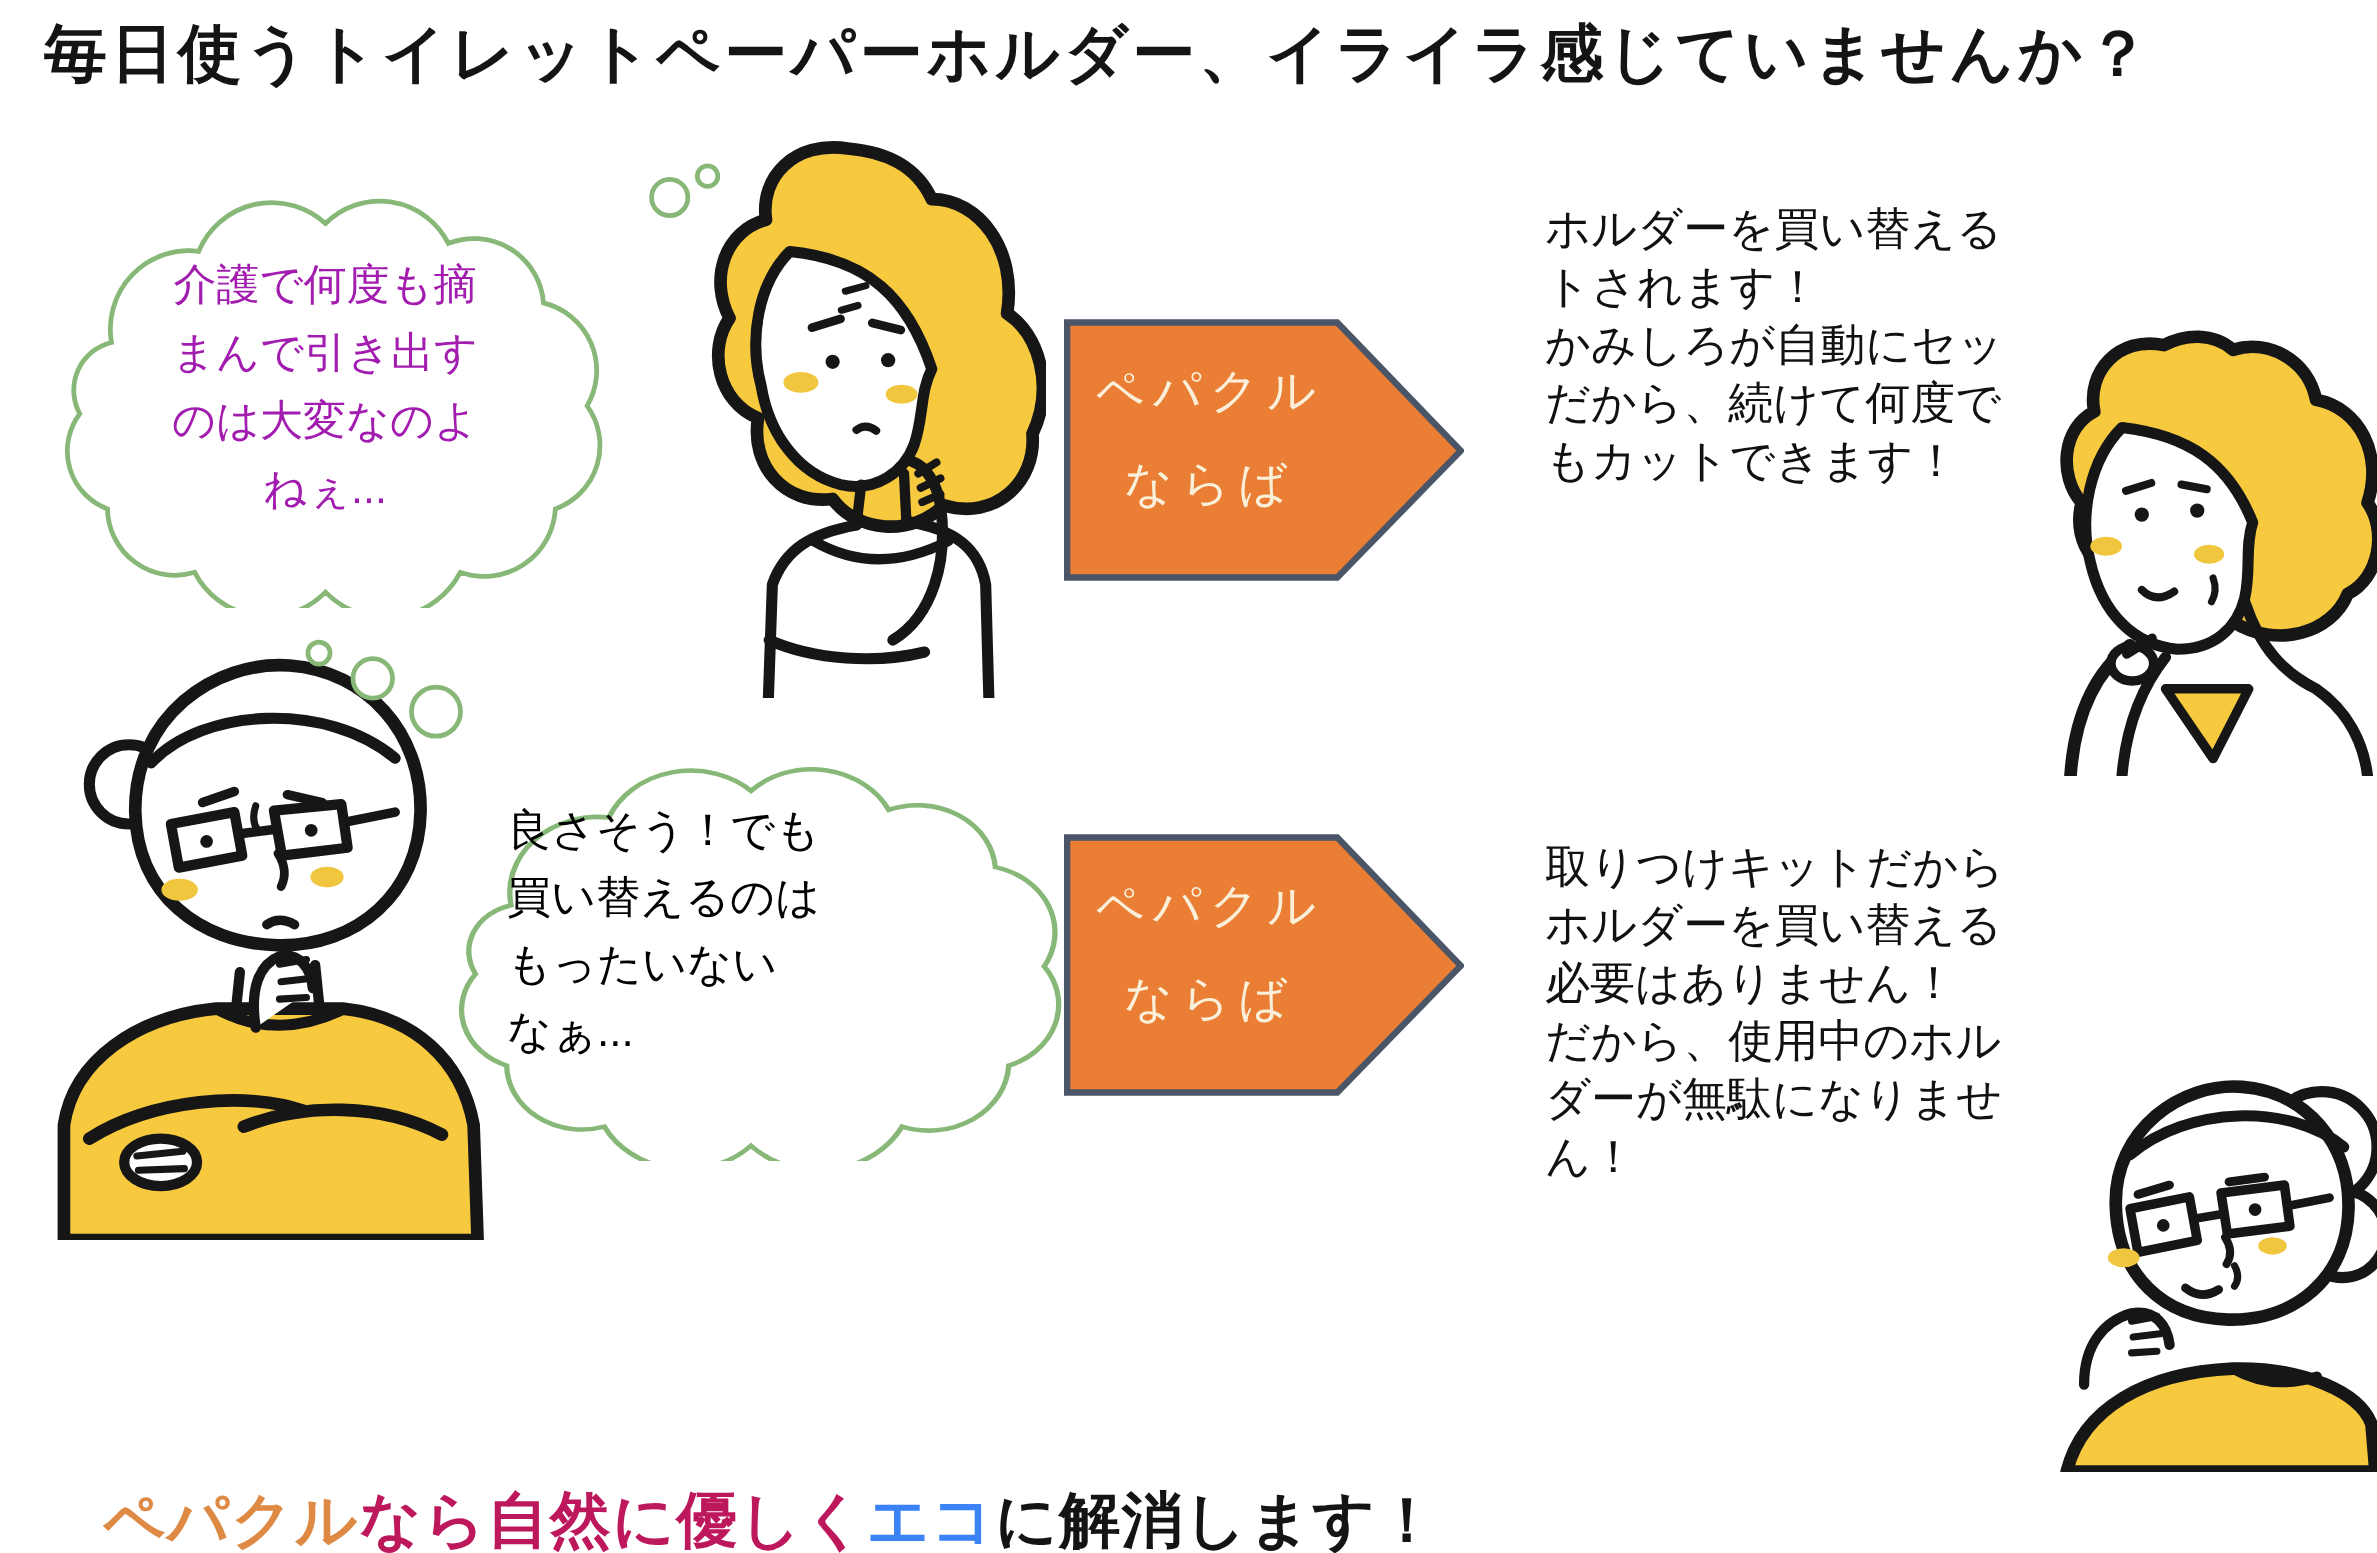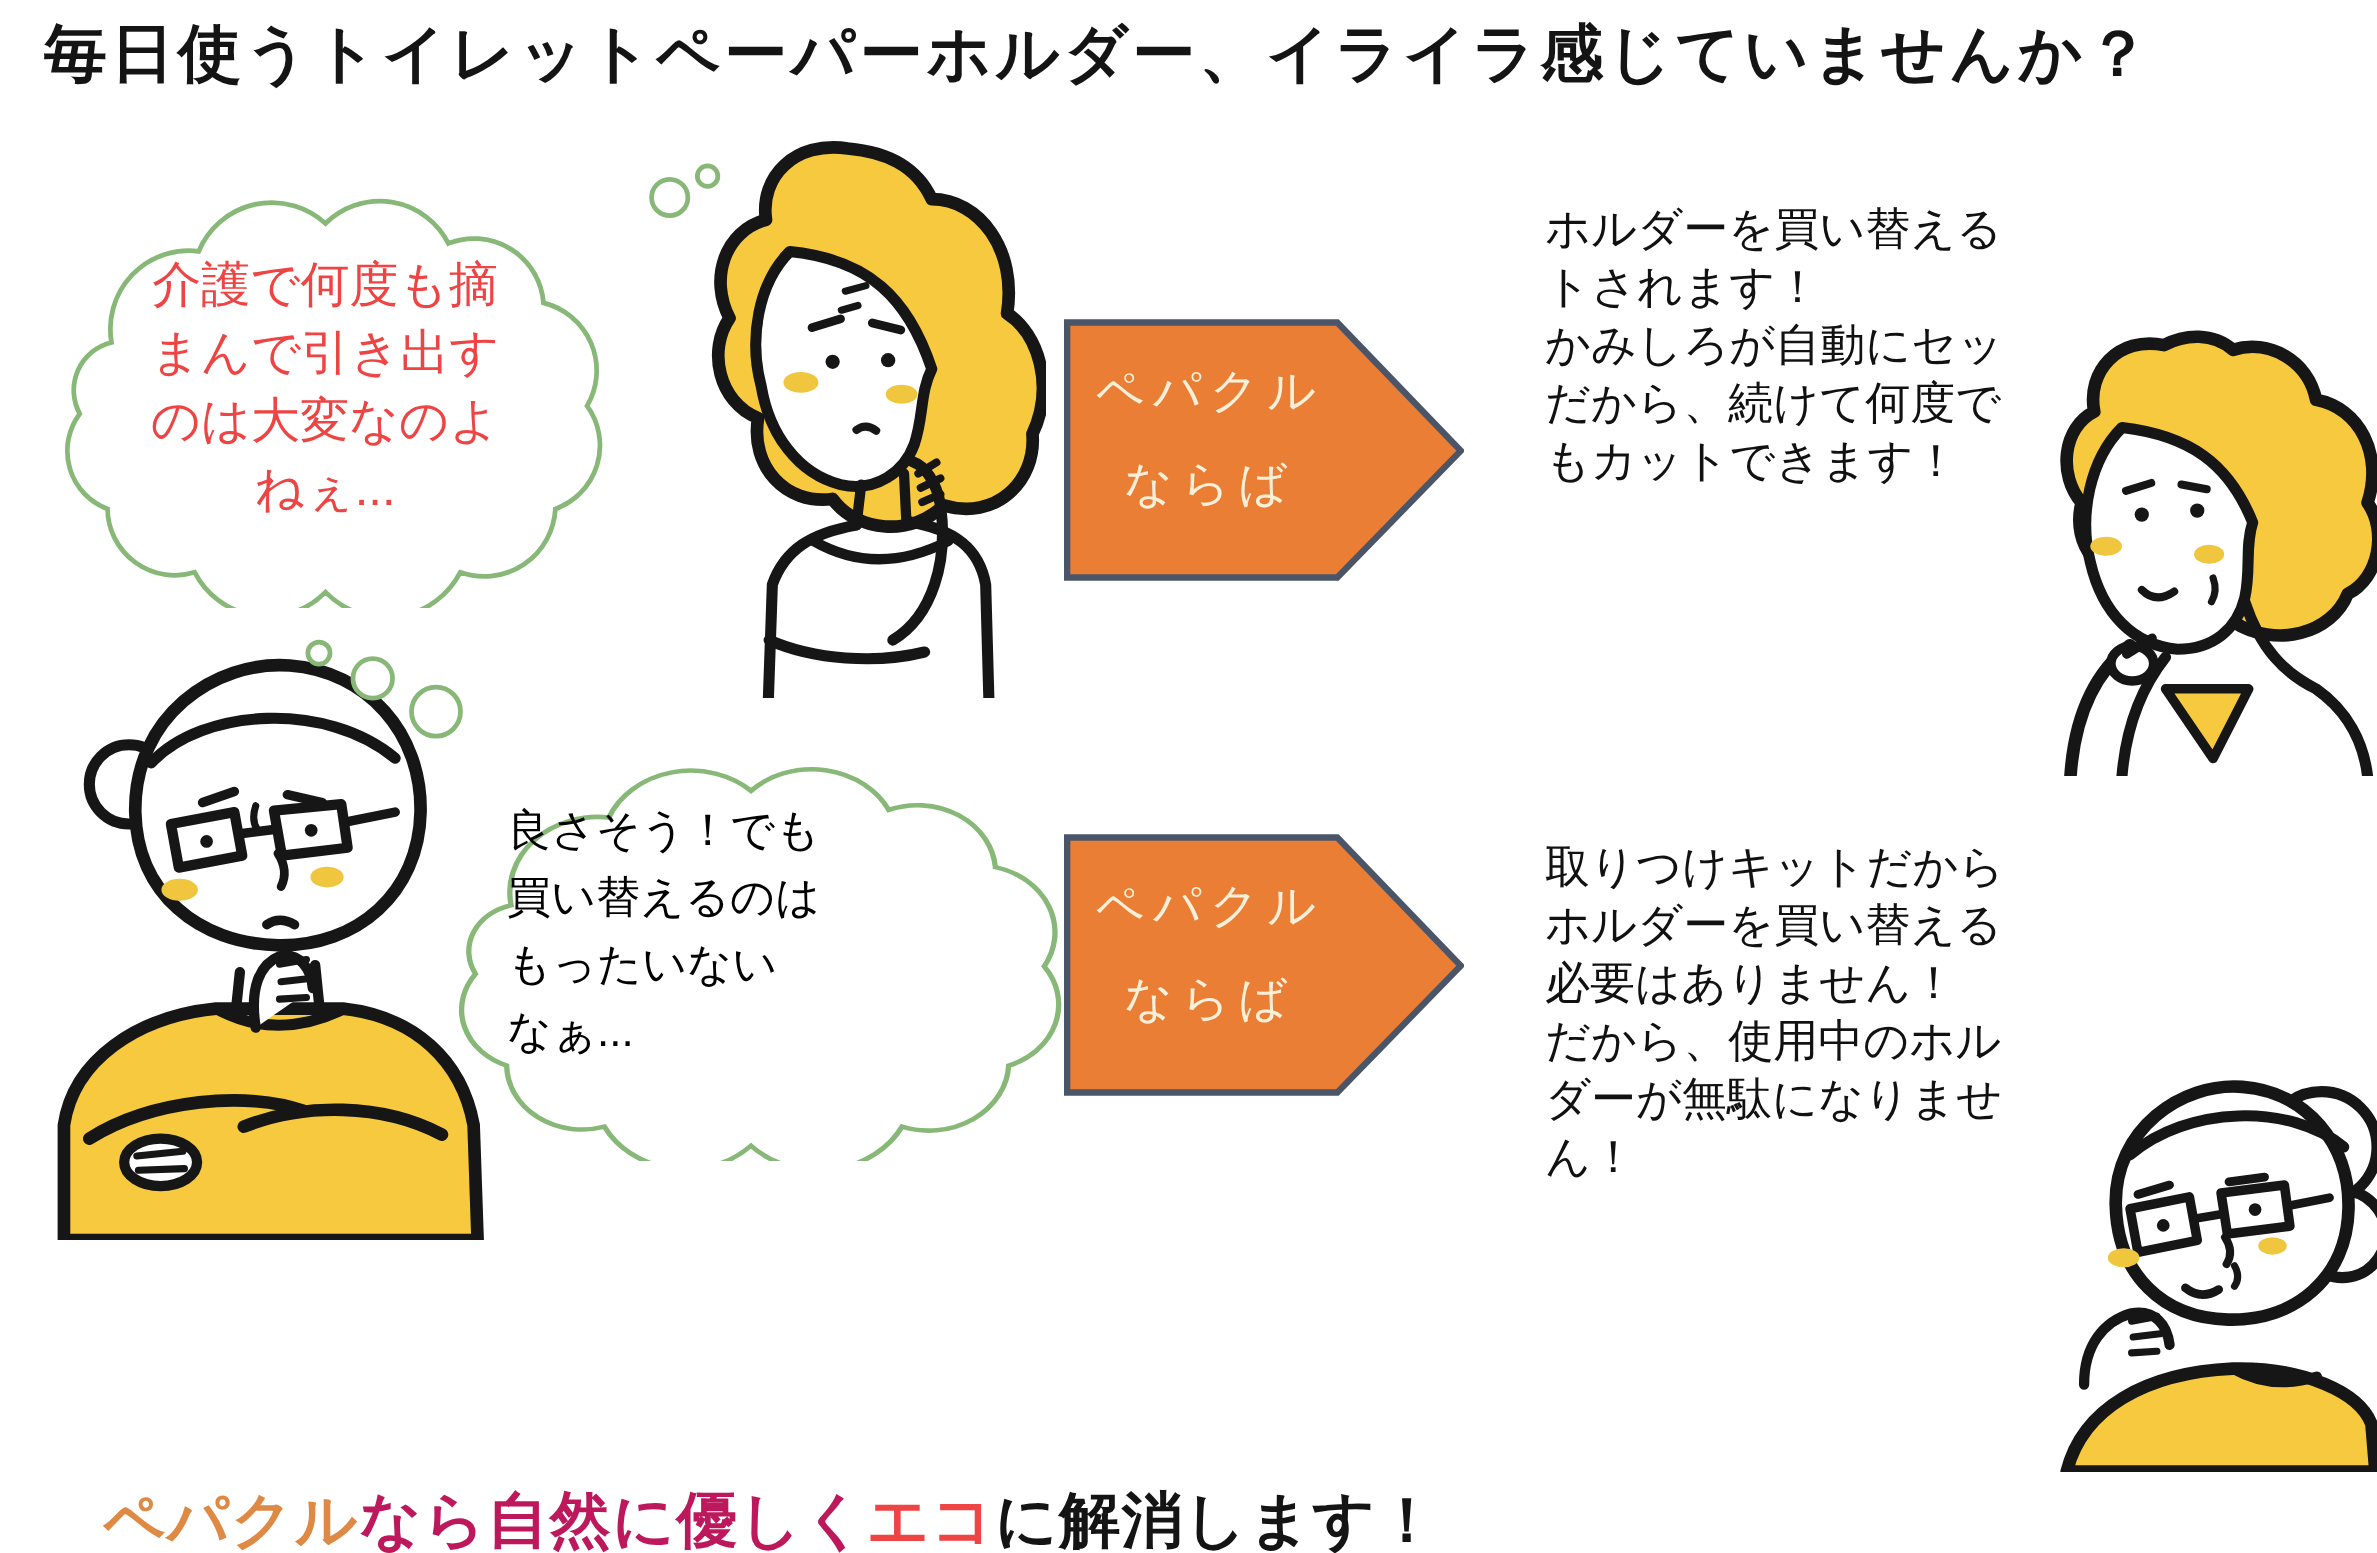--- a/index.html
+++ b/index.html
@@ -1,20 +1,20 @@
 <!DOCTYPE html>
 <html style="font-size:12.7px"><head>
 <meta charset="utf-8">
 <style>
   html,body{margin:0;padding:0;background:#ffffff;}
   body{font-family:"Liberation Sans","DejaVu Sans",sans-serif;}
   .canvas{position:relative;width:2377px;height:1553px;background:#ffffff;overflow:hidden;}
   .abs{position:absolute;}
   .title{font-weight:bold;font-size:63px;letter-spacing:4px;color:#141414;white-space:nowrap;}
-  .thought-text{text-align:center;font-size:49px;line-height:68px;color:#ef4444;}
+  .thought-text{text-align:center;font-size:43px;line-height:68px;color:#a21caf;}
   .thought-text-2{text-align:left;font-size:44px;line-height:67px;color:#000000;}
   .arrow-label{position:absolute;left:6.3px;width:279px;text-align:center;
                font-size:48px;letter-spacing:8px;color:#FAEFD9;}
   .benefit{font-size:45px;line-height:58px;color:#111;font-weight:500;white-space:nowrap;}
   .tagline{font-weight:bold;font-size:61px;letter-spacing:1.6px;white-space:nowrap;}
   svg{display:block;}
 </style>
 </head>
 <body>
 
@@ -247,17 +247,17 @@
         <path d="M62 422 C 62 372 87 342 122 332 C 152 327 167 347 170 372" fill="#ffffff" stroke-width="13"></path>
         <path d="M122 342 l 32 -6 M124 362 l 34 -4 M122 382 l 32 -2" fill="none" stroke-width="9"></path>
 
         <path d="M40 532 C 60 452 140 407 250 402 C 340 400 410 432 425 472 L 430 532 Z" fill="#F6C93E" stroke-width="16"></path>
         <path d="M250 402 q 50 28 106 10" fill="none" stroke-width="13"></path>
       </g>
     </svg>
   </div>
 
   <div class="abs tagline" style="left:103px;top:1480px;">
-    <span style="color: rgb(222, 138, 69);">ペパクル</span><span style="color: #be185d;">なら自然に優しく</span><span style="color: #ef4444;">エコ</span><span style="color: rgb(20, 20, 20);">に解消します！</span>
+    <span style="color: rgb(222, 138, 69);">ペパクル</span><span style="color: #be185d;">なら自然に優しく</span><span style="color: #3b82f6;">エコ</span><span style="color: rgb(20, 20, 20);">に解消します！</span>
   </div>
 
 </div>
 
 
 </body></html>

